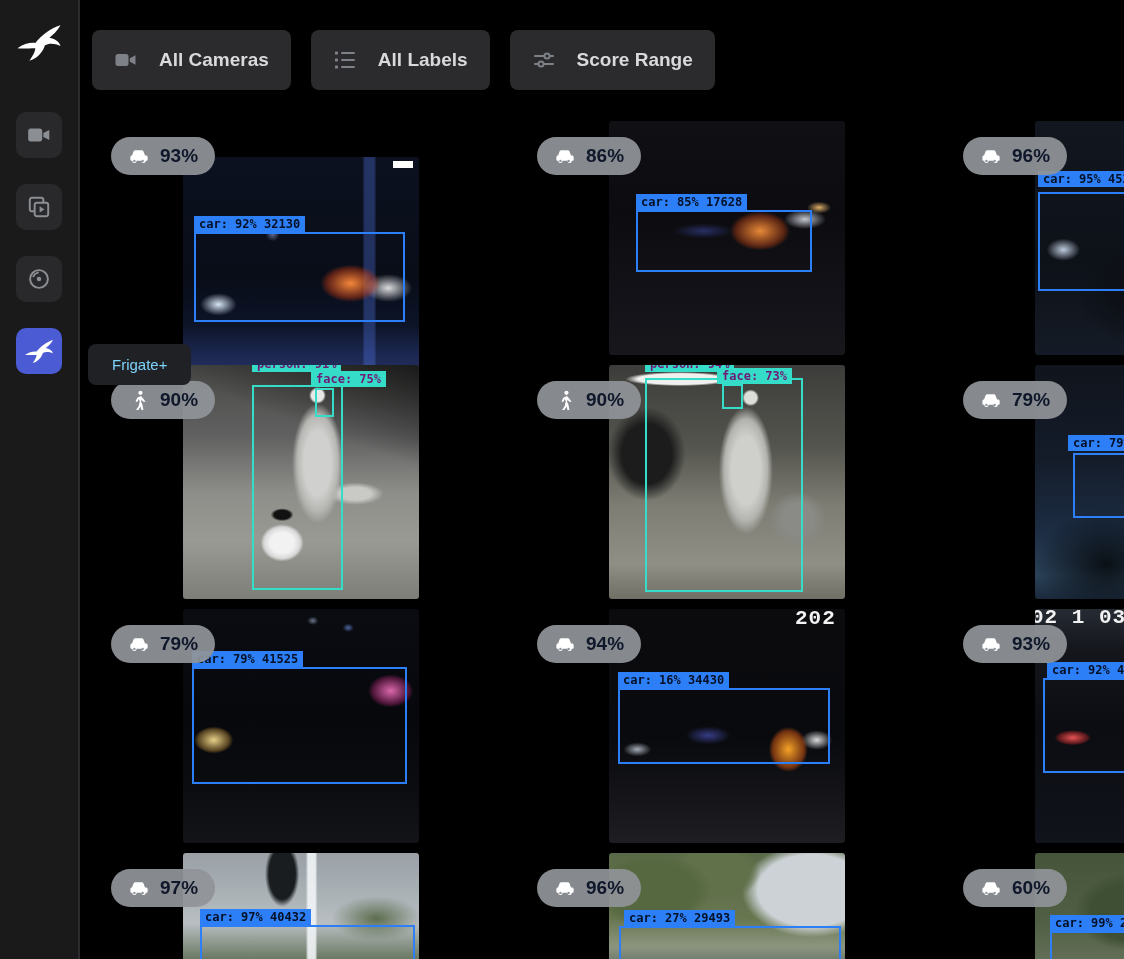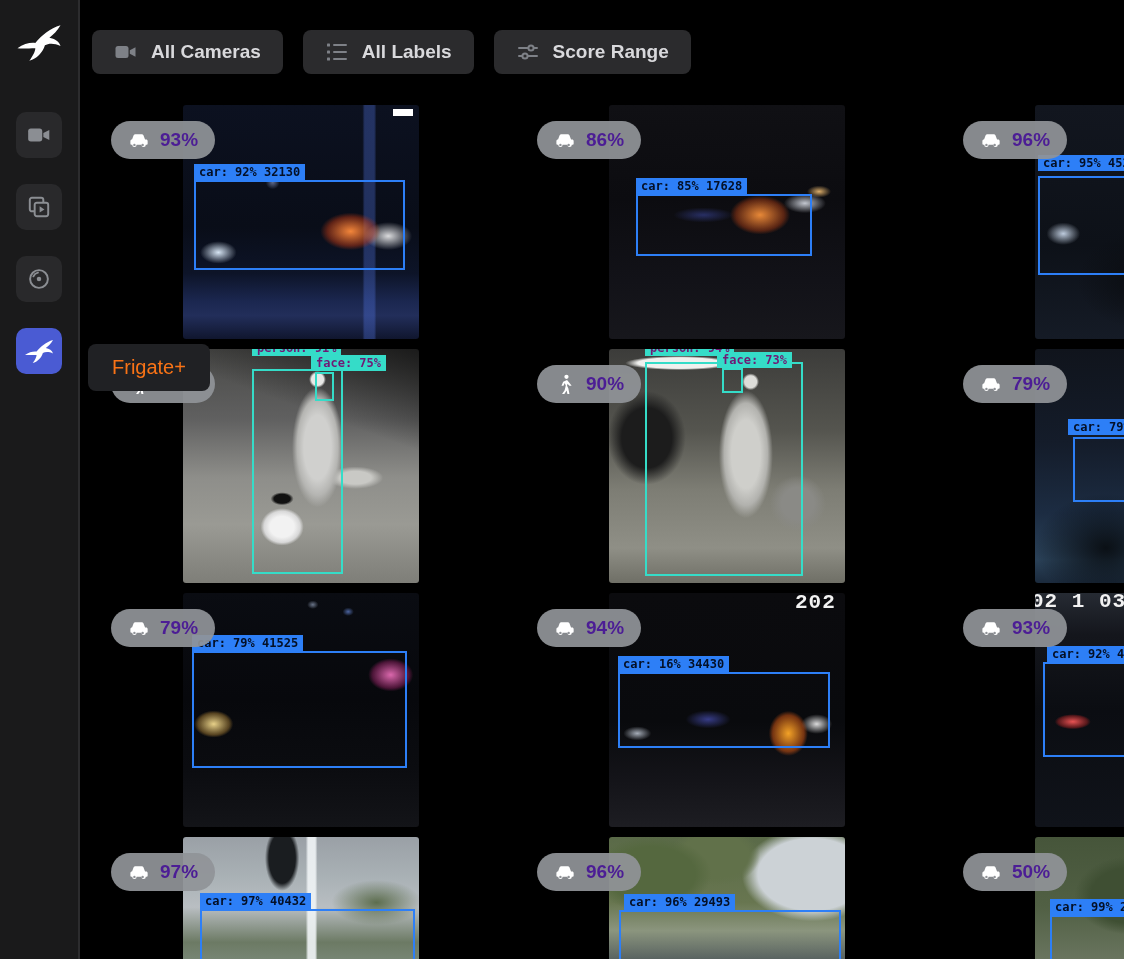--- a/index.html
+++ b/index.html
@@ -14,54 +14,54 @@
   }
   .logo{margin-top:20px;width:48px;height:46px;display:flex;align-items:center;justify-content:center;}
   .nav{margin-top:46px;display:flex;flex-direction:column;gap:26px;}
   .nav-btn{width:46px;height:46px;border-radius:10px;background:#29292b;display:flex;
     align-items:center;justify-content:center;cursor:pointer;}
   .nav-btn.selected{background:#4a5bd3;}
   .nav-icon{width:26px;height:26px;}
   
   .main{position:absolute;left:80px;top:0;width:1044px;height:959px;overflow:hidden;}
   .toolbar{display:flex;gap:20px;padding:30px 0 0 12px;}
-  .tb-btn{display:flex;align-items:center;gap:13px;background:#2b2b2d;border:none;border-radius:8px;
-    padding:0 22px;height:44px;color:#d9d9dc;font-size:19px;font-weight:700;
+  .tb-btn{display:flex;align-items:center;gap:21px;background:#2b2b2d;border:none;border-radius:8px;
+    padding:0 22px;height:60px;color:#d9d9dc;font-size:19px;font-weight:700;
     font-family:"Liberation Sans",sans-serif;cursor:pointer;}
   .tb-icon{width:24px;height:24px;}
   
   .grid{margin-top:31px;width:1278px;display:grid;grid-template-columns:repeat(3,426px);
     grid-auto-rows:244px;}
   .cell{position:relative;}
   .thumb{position:absolute;left:103px;top:0;width:236px;height:234px;overflow:hidden;
     border-radius:3px;cursor:pointer;}
   .chip{position:absolute;left:31px;top:16px;z-index:3;display:flex;align-items:center;gap:9px;
     background:rgba(144,147,152,.93);border-radius:9999px;padding:0 17px;height:38px;
-    color:#4c1d95;font-size:19px;font-weight:600;}
+    color:#0f172a;font-size:19px;font-weight:600;}
   .chip-icon{width:23px;height:23px;flex:0 0 auto;}
   .det-label{position:absolute;z-index:2;font-family:"DejaVu Sans Mono",monospace;font-weight:700;
     font-size:12px;line-height:16px;padding:0 5px;white-space:nowrap;color:#041026;}
   .det-label.car{background:#2d7ff7;}
   .det-label.person{background:#35dcc8;color:#701a75;}
   .det-box{position:absolute;z-index:1;border:2px solid #2d7ff7;box-sizing:border-box;}
   .det-box.person{border-color:#35dcc8;}
   .osd{position:absolute;z-index:2;font-family:Liberation Mono, monospace;font-weight:700;
     font-size:21px;color:#f2f2f2;letter-spacing:1px;white-space:nowrap;}
   .dash{position:absolute;right:6px;top:4px;width:20px;height:7px;background:#fff;z-index:2;}
   
   .tooltip{position:absolute;left:88px;top:344px;z-index:9;background:#202124;border-radius:8px;
-    padding:12px 24px;color:#f97316;font-size:20px;font-weight:400;}
+    padding:12px 24px;color:#7dd3fc;font-size:15px;font-weight:400;}
   
   .scene-a{background:
     radial-gradient(42px 26px at 71% 54%,rgba(255,140,60,.95),rgba(200,60,20,.45) 55%,transparent 72%),
     radial-gradient(34px 20px at 87% 56%,rgba(255,255,255,.85),transparent 70%),
     radial-gradient(26px 16px at 15% 63%,rgba(225,240,255,.95),transparent 70%),
     radial-gradient(10px 10px at 38% 33%,rgba(180,200,255,.5),transparent 70%),
     linear-gradient(90deg,transparent 76%,rgba(90,130,255,.30) 77%,rgba(90,130,255,.30) 81%,transparent 82%),
-    linear-gradient(180deg,#0c1120 0%,#090d18 52%,#0d1428 72%,#1b2750 84%,#222e5a 90%,#10162e 100%);}
+    linear-gradient(180deg,#0c1120 0%,#090d18 52%,#0d1428 72%,#1b2750 84%,#222e5a 90%,#10162e 100%); margin-top: 36px;}
   .scene-b{background:
     radial-gradient(40px 26px at 64% 47%,rgba(255,150,60,.9),rgba(200,70,20,.4) 60%,transparent 75%),
     radial-gradient(30px 14px at 83% 42%,rgba(240,245,255,.8),transparent 70%),
     radial-gradient(16px 8px at 89% 37%,rgba(255,200,120,.85),transparent 75%),
     radial-gradient(40px 10px at 40% 47%,rgba(90,110,255,.35),transparent 75%),
     linear-gradient(180deg,#101014 0%,#0c0c10 40%,#121218 75%,#17171c 100%);}
   .scene-c{background:
     radial-gradient(60px 40px at 88% 42%,rgba(140,190,255,.5),transparent 70%),
     radial-gradient(24px 16px at 12% 55%,rgba(220,235,255,.85),transparent 70%),
     radial-gradient(80px 60px at 45% 75%,rgba(10,12,16,.9),transparent 80%),
@@ -356,33 +356,33 @@
     <div class="cell">
       <div class="chip">
         <svg class="chip-icon" viewBox="0 0 24 24">
           <path fill="#fff" d="M4.2 11l1.5-4c.3-.9 1.1-1.5 2-1.5h6.6c.9 0 1.7.6 2 1.5l1.5 4h1.2c.8 0 1.5.7 1.5 1.5v3c0 .6-.4 1-1 1h-.9a2.3 2.3 0 01-4.6 0H9a2.3 2.3 0 01-4.6 0h-.9c-.6 0-1-.4-1-1v-3c0-.8.7-1.5 1.5-1.5z"></path>
           <circle cx="6.7" cy="16.6" r="1.25" fill="#909398"></circle>
             <circle cx="15.3" cy="16.6" r="1.25" fill="#909398"></circle>
         </svg>
         <span>96%</span>
       </div>
       <div class="thumb scene-i">
-        <div class="det-label car" style="left:15px;top:57px">car: 96% 29493</div>
+        <div class="det-label car" style="left:15px;top:57px">car: 27% 29493</div>
         <div class="det-box" style="left:10px;top:73px;width:222px;height:145px"></div>
       </div>
     </div>
 
     <div class="cell">
       <div class="chip">
         <svg class="chip-icon" viewBox="0 0 24 24">
           <path fill="#fff" d="M4.2 11l1.5-4c.3-.9 1.1-1.5 2-1.5h6.6c.9 0 1.7.6 2 1.5l1.5 4h1.2c.8 0 1.5.7 1.5 1.5v3c0 .6-.4 1-1 1h-.9a2.3 2.3 0 01-4.6 0H9a2.3 2.3 0 01-4.6 0h-.9c-.6 0-1-.4-1-1v-3c0-.8.7-1.5 1.5-1.5z"></path>
           <circle cx="6.7" cy="16.6" r="1.25" fill="#909398"></circle>
             <circle cx="15.3" cy="16.6" r="1.25" fill="#909398"></circle>
         </svg>
-        <span>50%</span>
+        <span>60%</span>
       </div>
       <div class="thumb scene-j">
         <div class="det-label car" style="left:15px;top:62px">car: 99% 25</div>
         <div class="det-box" style="left:15px;top:78px;width:240px;height:130px"></div>
       </div>
     </div>
 
   </div>
 </main>
 

